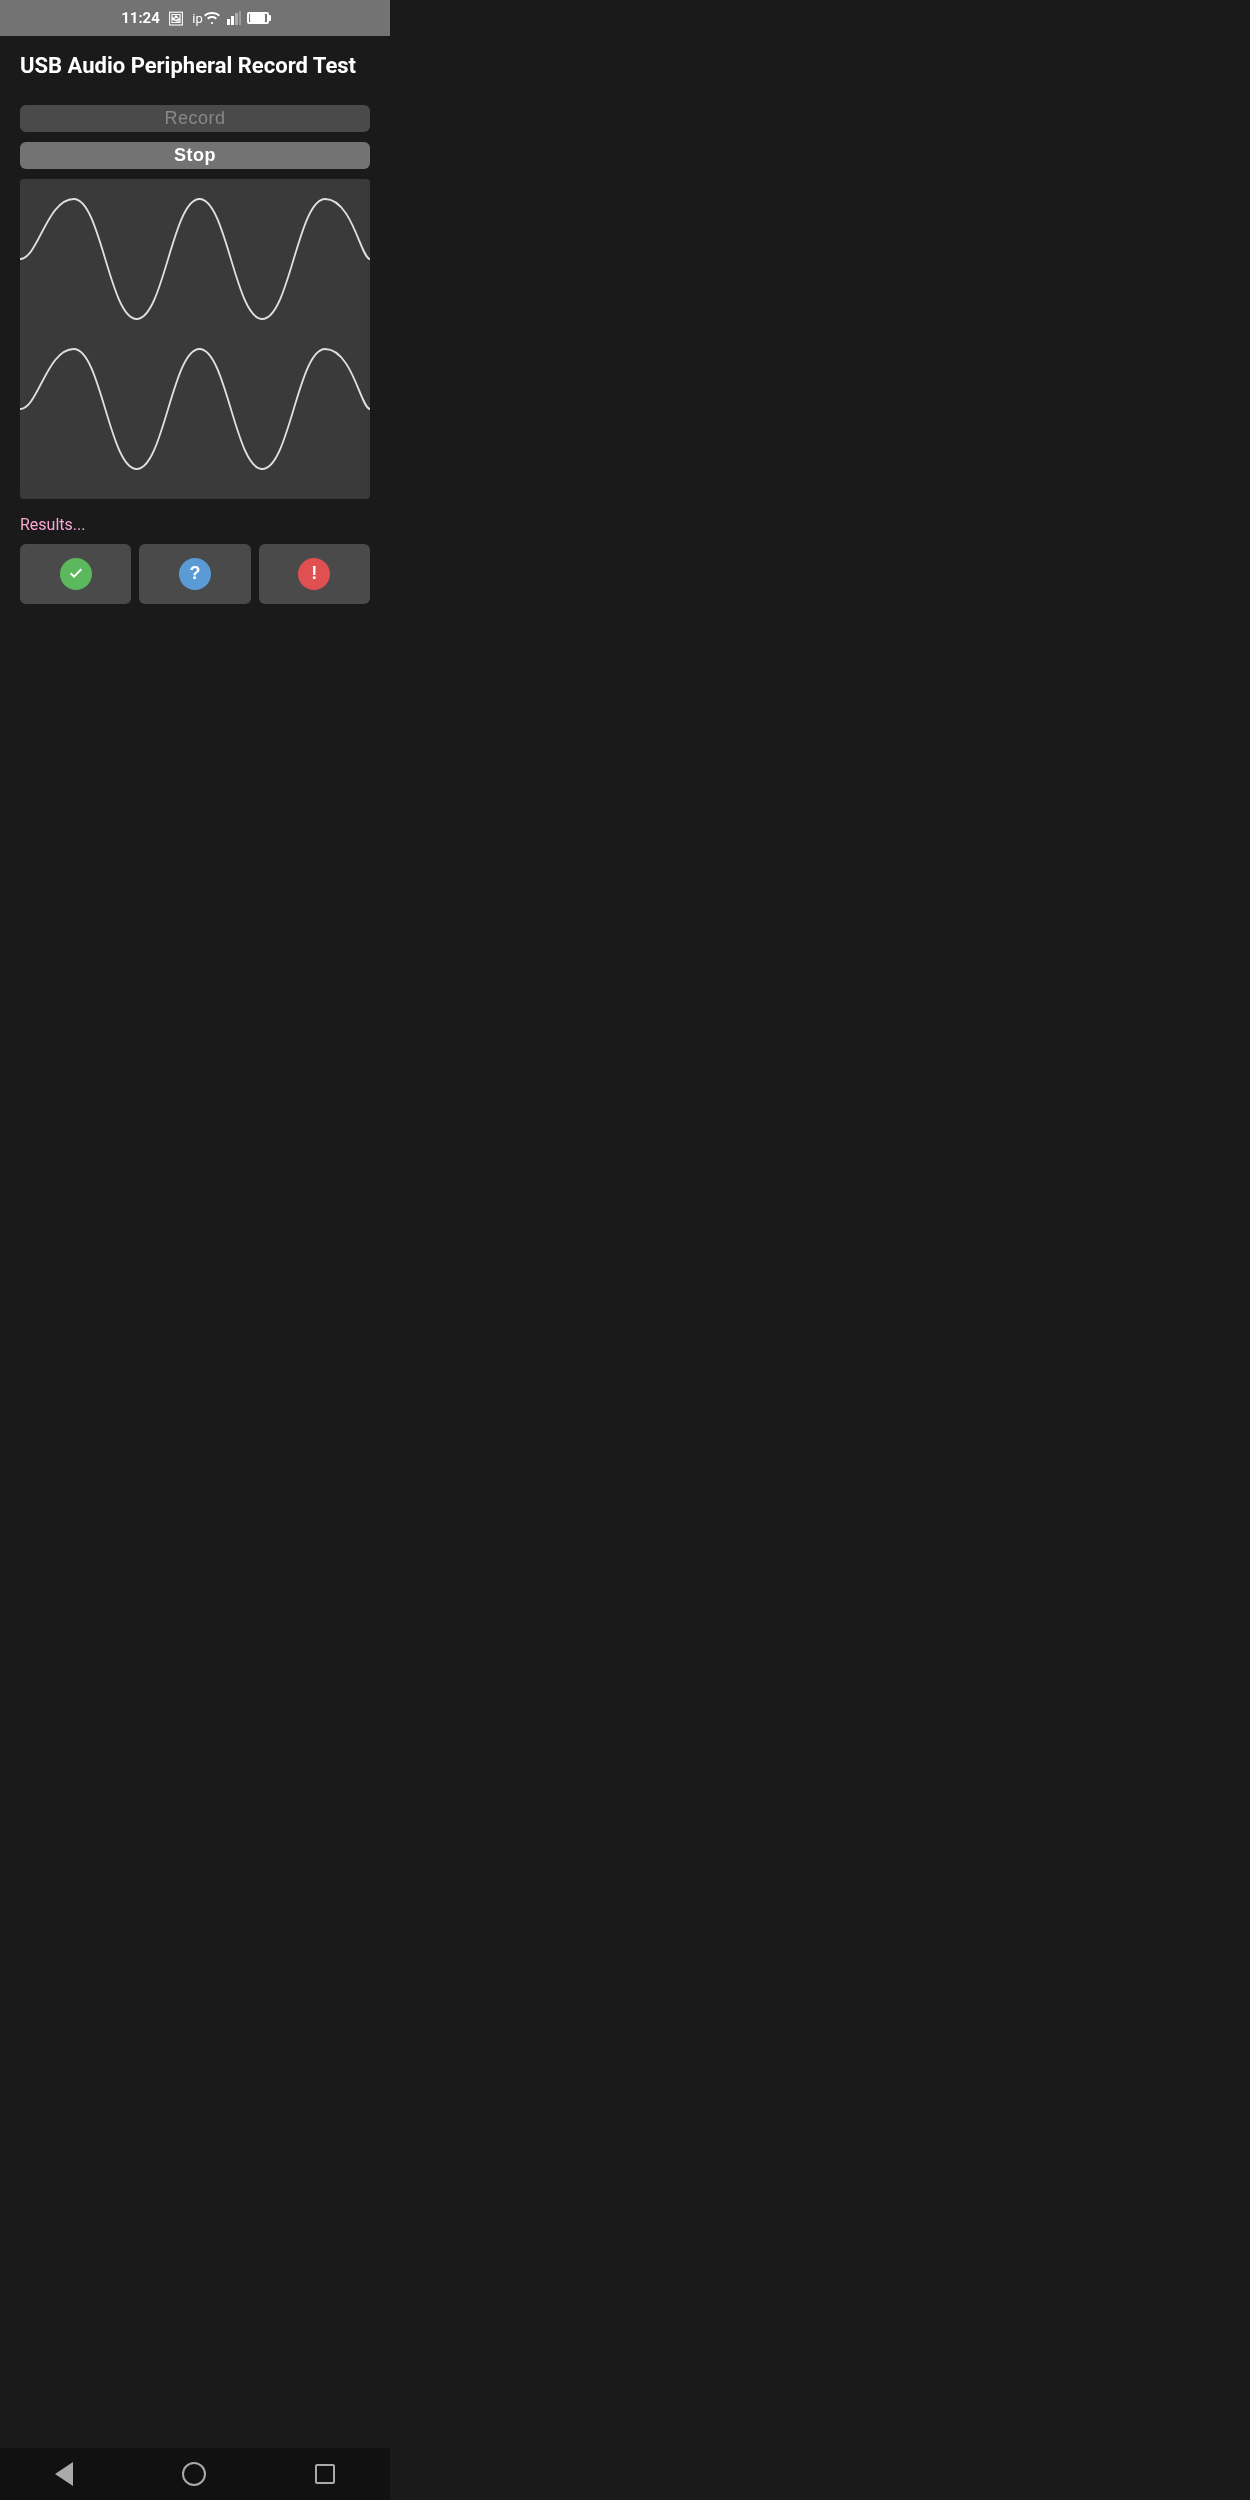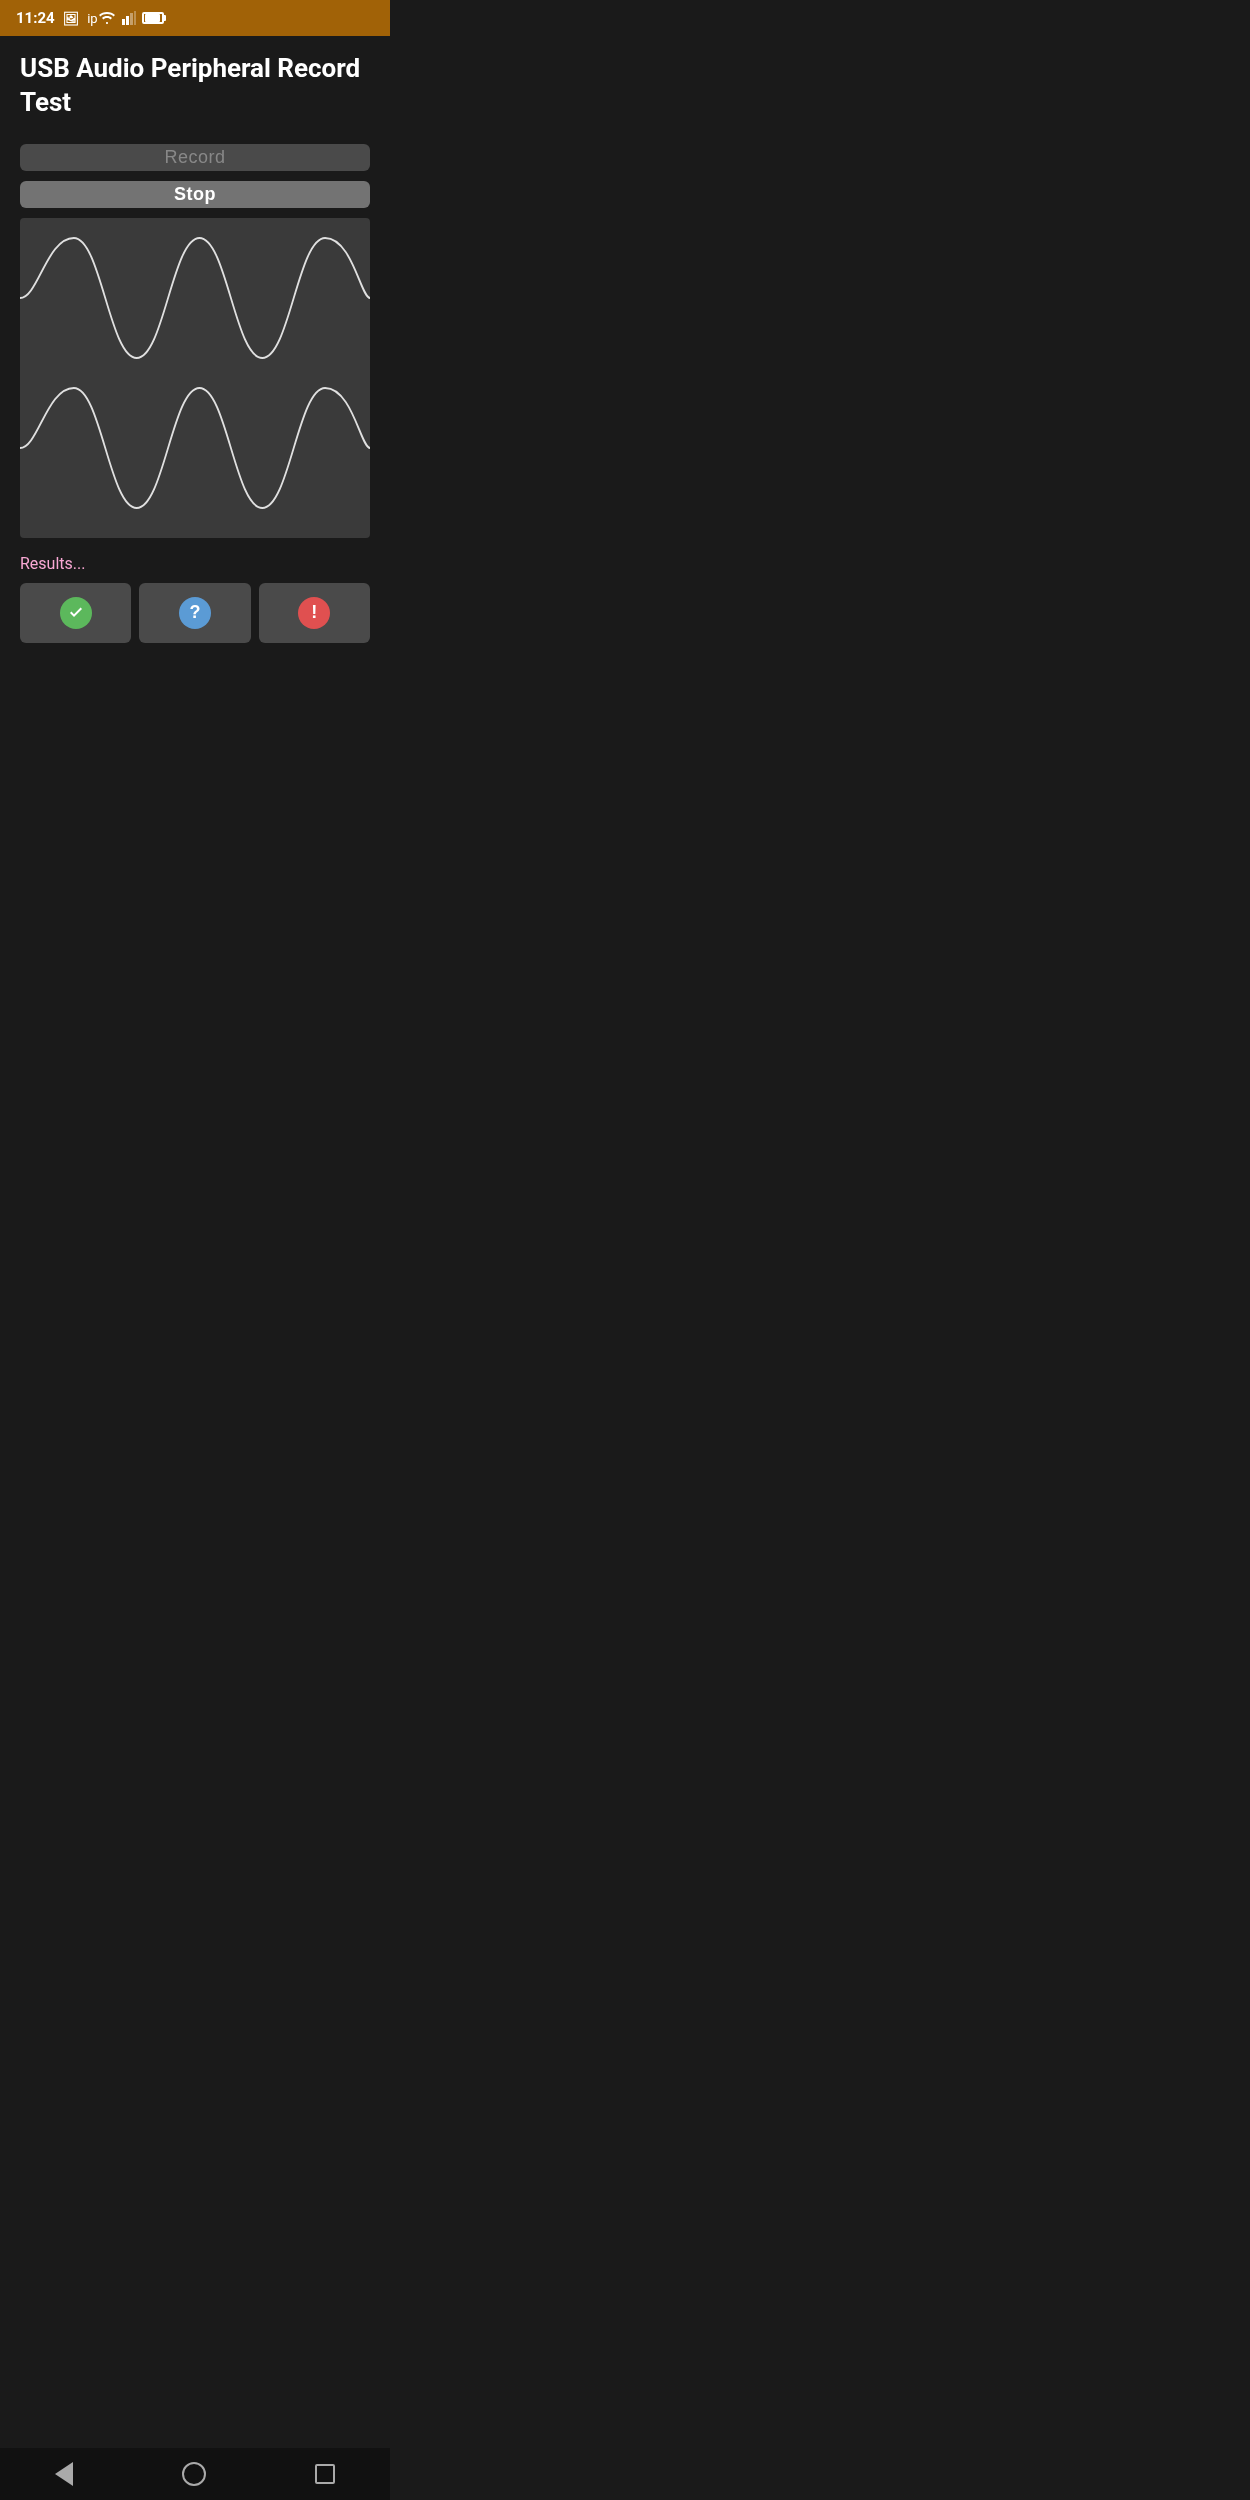--- a/index.html
+++ b/index.html
@@ -9,23 +9,23 @@
       color: #ffffff;
       font-family: 'Roboto', Arial, sans-serif;
       width: 390px;
       min-height: 844px;
       overflow-x: hidden;
       position: relative;
     }
 
     
     .status-bar {
-      background: #a16207;
-      display: flex;
-      justify-content: flex-start;
+      background: #737373;
+      display: flex;
+      justify-content: center;
       align-items: center;
       padding: 8px 16px;
       height: 36px;
     }
 
     .status-left {
       display: flex;
       align-items: center;
       gap: 8px;
       font-size: 15px;
@@ -64,21 +64,21 @@
       background: white;
       border-radius: 0 1px 1px 0;
     }
 
     
     .main-content {
       padding: 16px 20px;
     }
 
     .page-title {
-      font-size: 26px;
+      font-size: 22px;
       font-weight: bold;
       color: #ffffff;
       margin-bottom: 24px;
       line-height: 1.3;
     }
 
     .info-section {
       margin-bottom: 16px;
     }
 

